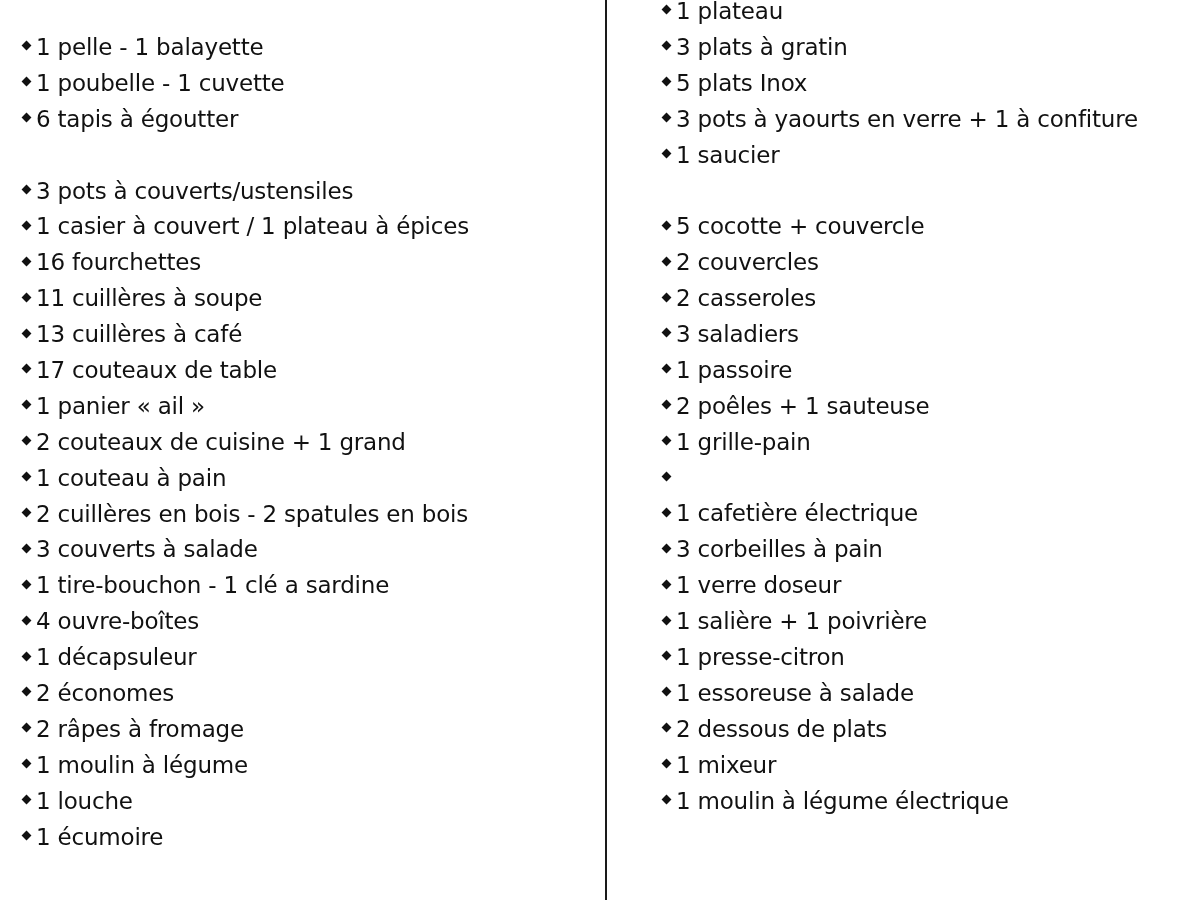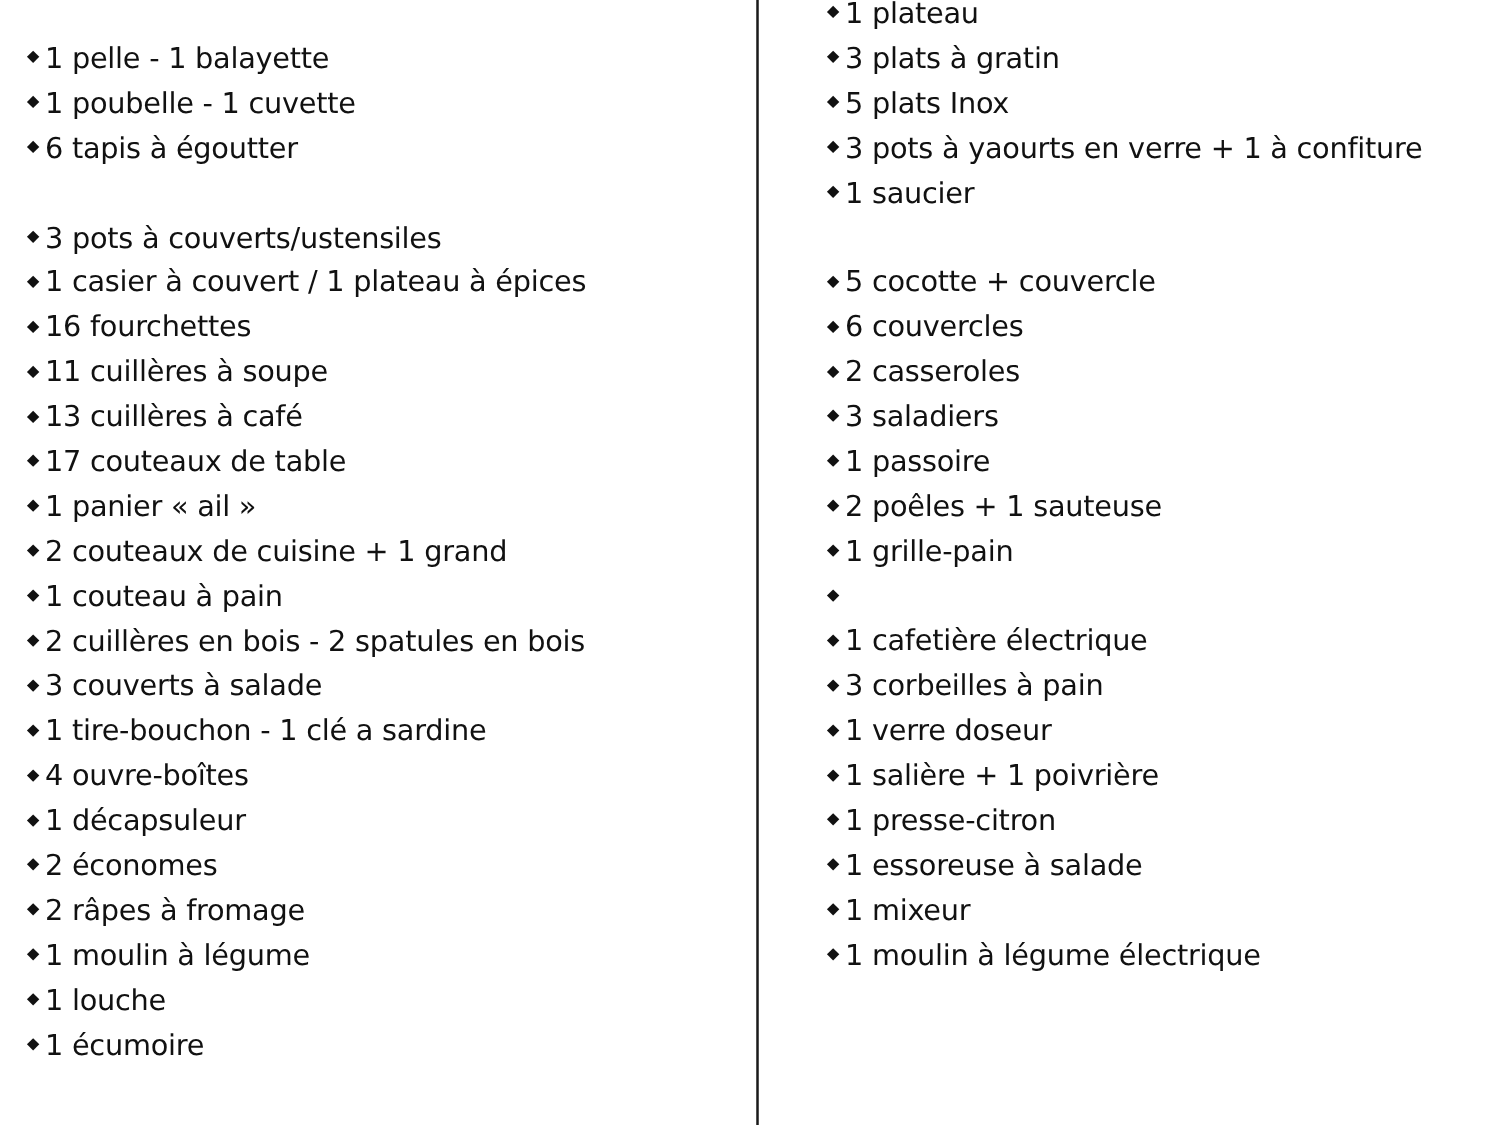--- a/index.html
+++ b/index.html
@@ -178,21 +178,21 @@
         <span class="bullet"></span>
         <span class="text">1 saucier</span>
       </li>
       <li class="item gap"></li>
       <li class="item">
         <span class="bullet"></span>
         <span class="text">5 cocotte + couvercle</span>
       </li>
       <li class="item">
         <span class="bullet"></span>
-        <span class="text">6 couvercles</span>
+        <span class="text">2 couvercles</span>
       </li>
       <li class="item">
         <span class="bullet"></span>
         <span class="text">2 casseroles</span>
       </li>
       <li class="item">
         <span class="bullet"></span>
         <span class="text">3 saladiers</span>
       </li>
       <li class="item">
@@ -226,20 +226,24 @@
         <span class="bullet"></span>
         <span class="text">1 salière + 1 poivrière</span>
       </li>
       <li class="item">
         <span class="bullet"></span>
         <span class="text">1 presse-citron</span>
       </li>
       <li class="item">
         <span class="bullet"></span>
         <span class="text">1 essoreuse à salade</span>
+      </li>
+      <li class="item">
+        <span class="bullet"></span>
+        <span class="text">2 dessous de plats</span>
       </li>
       <li class="item">
         <span class="bullet"></span>
         <span class="text">1 mixeur</span>
       </li>
       <li class="item">
         <span class="bullet"></span>
         <span class="text">1 moulin à légume électrique</span>
       </li>
     </ul>

